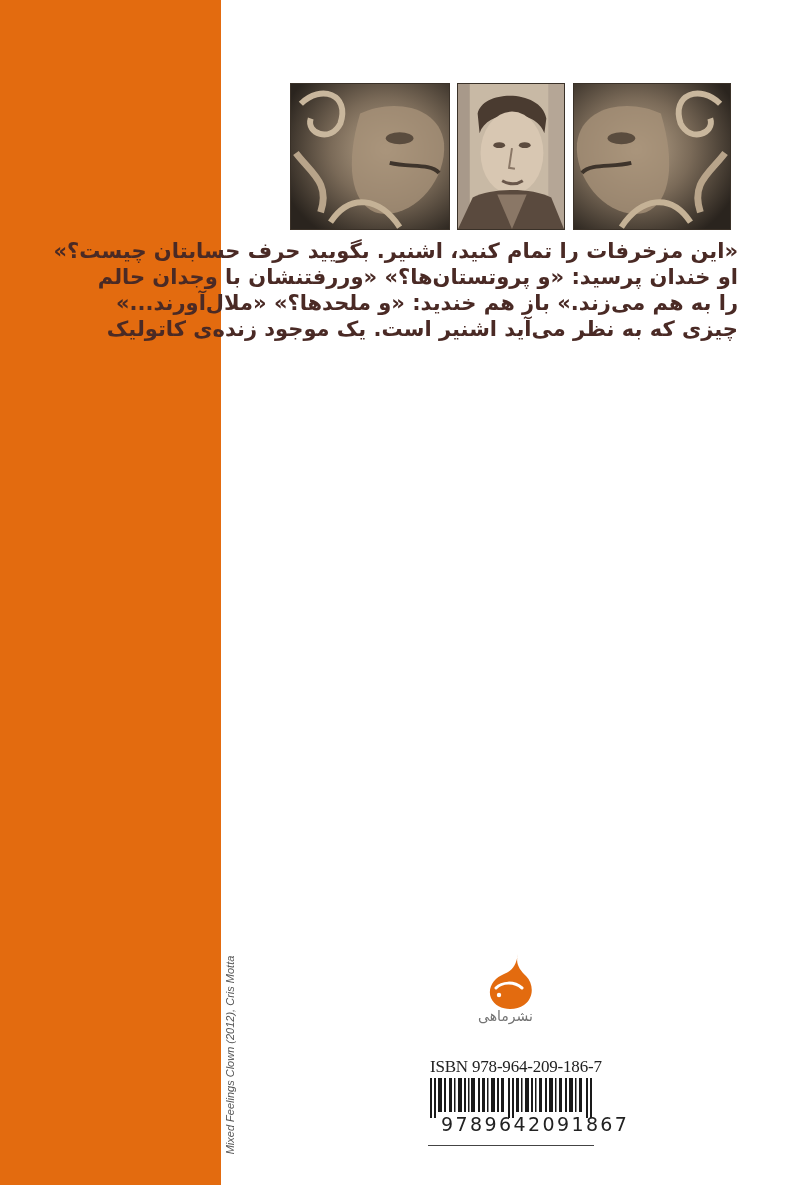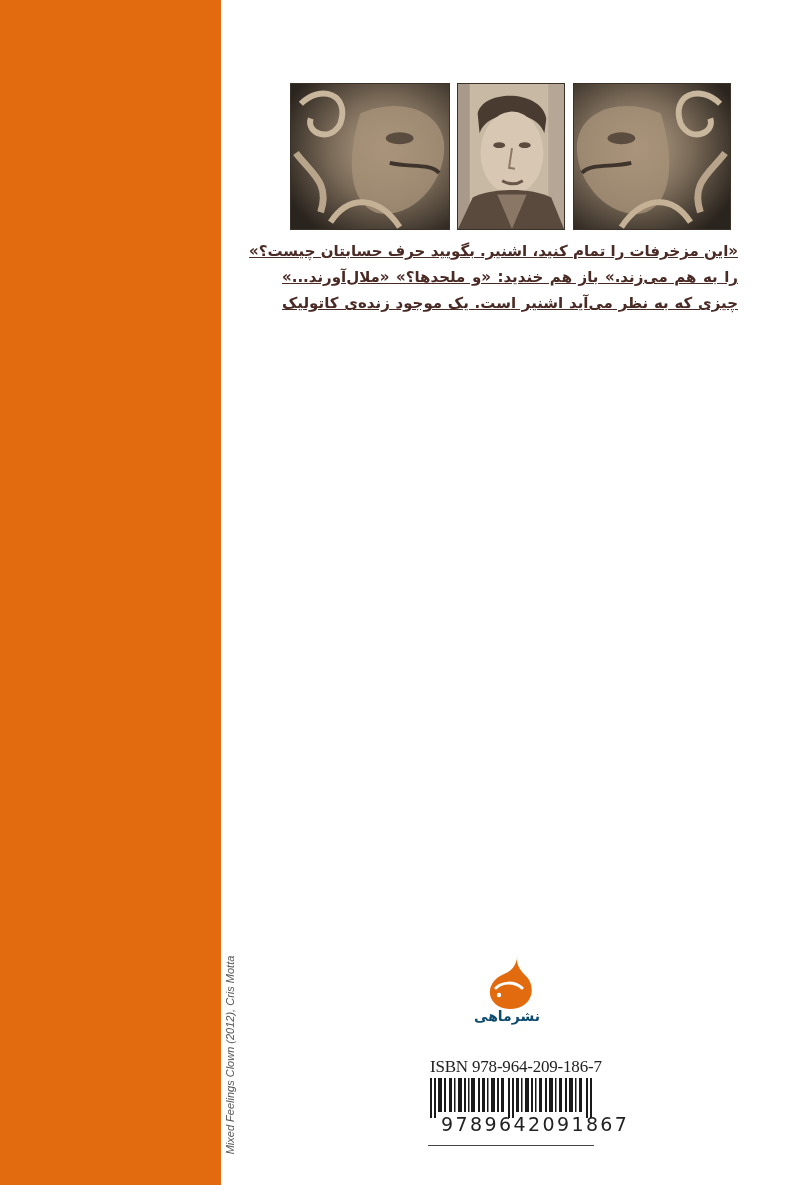--- a/index.html
+++ b/index.html
@@ -31,30 +31,29 @@
     }
     .photo.p1 { left: 0; width: 160px; }
     .photo.p2 { left: 167px; width: 108px; }
     .photo.p3 { left: 283px; width: 158px; }
     .photo svg { width: 100%; height: 100%; display: block; }
     .quote {
       position: absolute; left: 282px; top: 238px; width: 456px;
       direction: rtl; text-align: justify; text-align-last: right;
       font-family: "DejaVu Sans", sans-serif;
       font-weight: bold;
-      font-size: 15px; line-height: 26px;
+      font-size: 21px; line-height: 26px;
       color: #4a2a25;
-      text-decoration: underline;
     }
     .quote .line { display: block; white-space: nowrap; text-align: justify; text-align-last: justify; }
     .logo { position: absolute; left: 482px; top: 950px; width: 60px; height: 82px; }
     .logo-text {
       position: absolute; left: 478px; top: 1008px; width: 62px; text-align: left;
-      direction: rtl; font-family: "DejaVu Sans", sans-serif; font-weight: bold;
-      font-size: 14px; color: #0c4a6e;
+      direction: rtl; font-family: "DejaVu Sans", sans-serif; font-weight: normal;
+      font-size: 14px; color: #737373;
     }
     .isbn-label {
       position: absolute; left: 430px; top: 1057px; width: 180px;
       font-family: "Liberation Serif", serif; font-size: 17px; color: #222; white-space: nowrap;
       letter-spacing: -0.2px;
     }
     .barcode { position: absolute; left: 430px; top: 1078px; width: 168px; height: 40px; }
     .barcode-digits {
       position: absolute; left: 441px; top: 1113px; width: 175px;
       font-family: "DejaVu Sans", sans-serif; font-size: 19px; color: #222;
@@ -120,20 +119,21 @@
       <ellipse cx="48" cy="55" rx="14" ry="6" fill="#5a4c3e"></ellipse>
       <path d="M58 80 C38 85,18 80,8 90" stroke="#3e342b" stroke-width="4" fill="none"></path>
       <path d="M153 70 C138 90,118 100,128 130" stroke="#b8a48a" stroke-width="7" fill="none"></path>
       <path d="M118 140 C98 110,68 115,48 145" stroke="#c5b296" stroke-width="6" fill="none"></path>
     </svg>
   </div>
 </div>
 
 <div class="quote">
   <span class="line">«این مزخرفات را تمام کنید، اشنیر. بگویید حرف حسابتان چیست؟»</span>
+  <span class="line">او خندان پرسید: «و پروتستان‌ها؟» «وررفتنشان با وجدان حالم</span>
   <span class="line">را به هم می‌زند.» باز هم خندید: «و ملحدها؟» «ملال‌آورند...»</span>
   <span class="line">چیزی که به نظر می‌آید اشنیر است. یک موجود زنده‌ی کاتولیک</span>
 </div>
 
 <div class="logo">
   <svg viewBox="0 0 60 60" width="60" height="60">
     <path d="M36 4 C33 14,38 20,44 26 C52 34,52 48,42 55 C32 62,14 60,9 48 C5 38,12 28,22 24 C30 21,34 16,36 4Z" fill="#e36b0f"></path>
     <path d="M14 38 C20 32,32 31,40 38" stroke="#ffffff" stroke-width="3" fill="none" stroke-linecap="round"></path>
     <circle cx="17" cy="45" r="2.2" fill="#ffffff"></circle>
   </svg>

